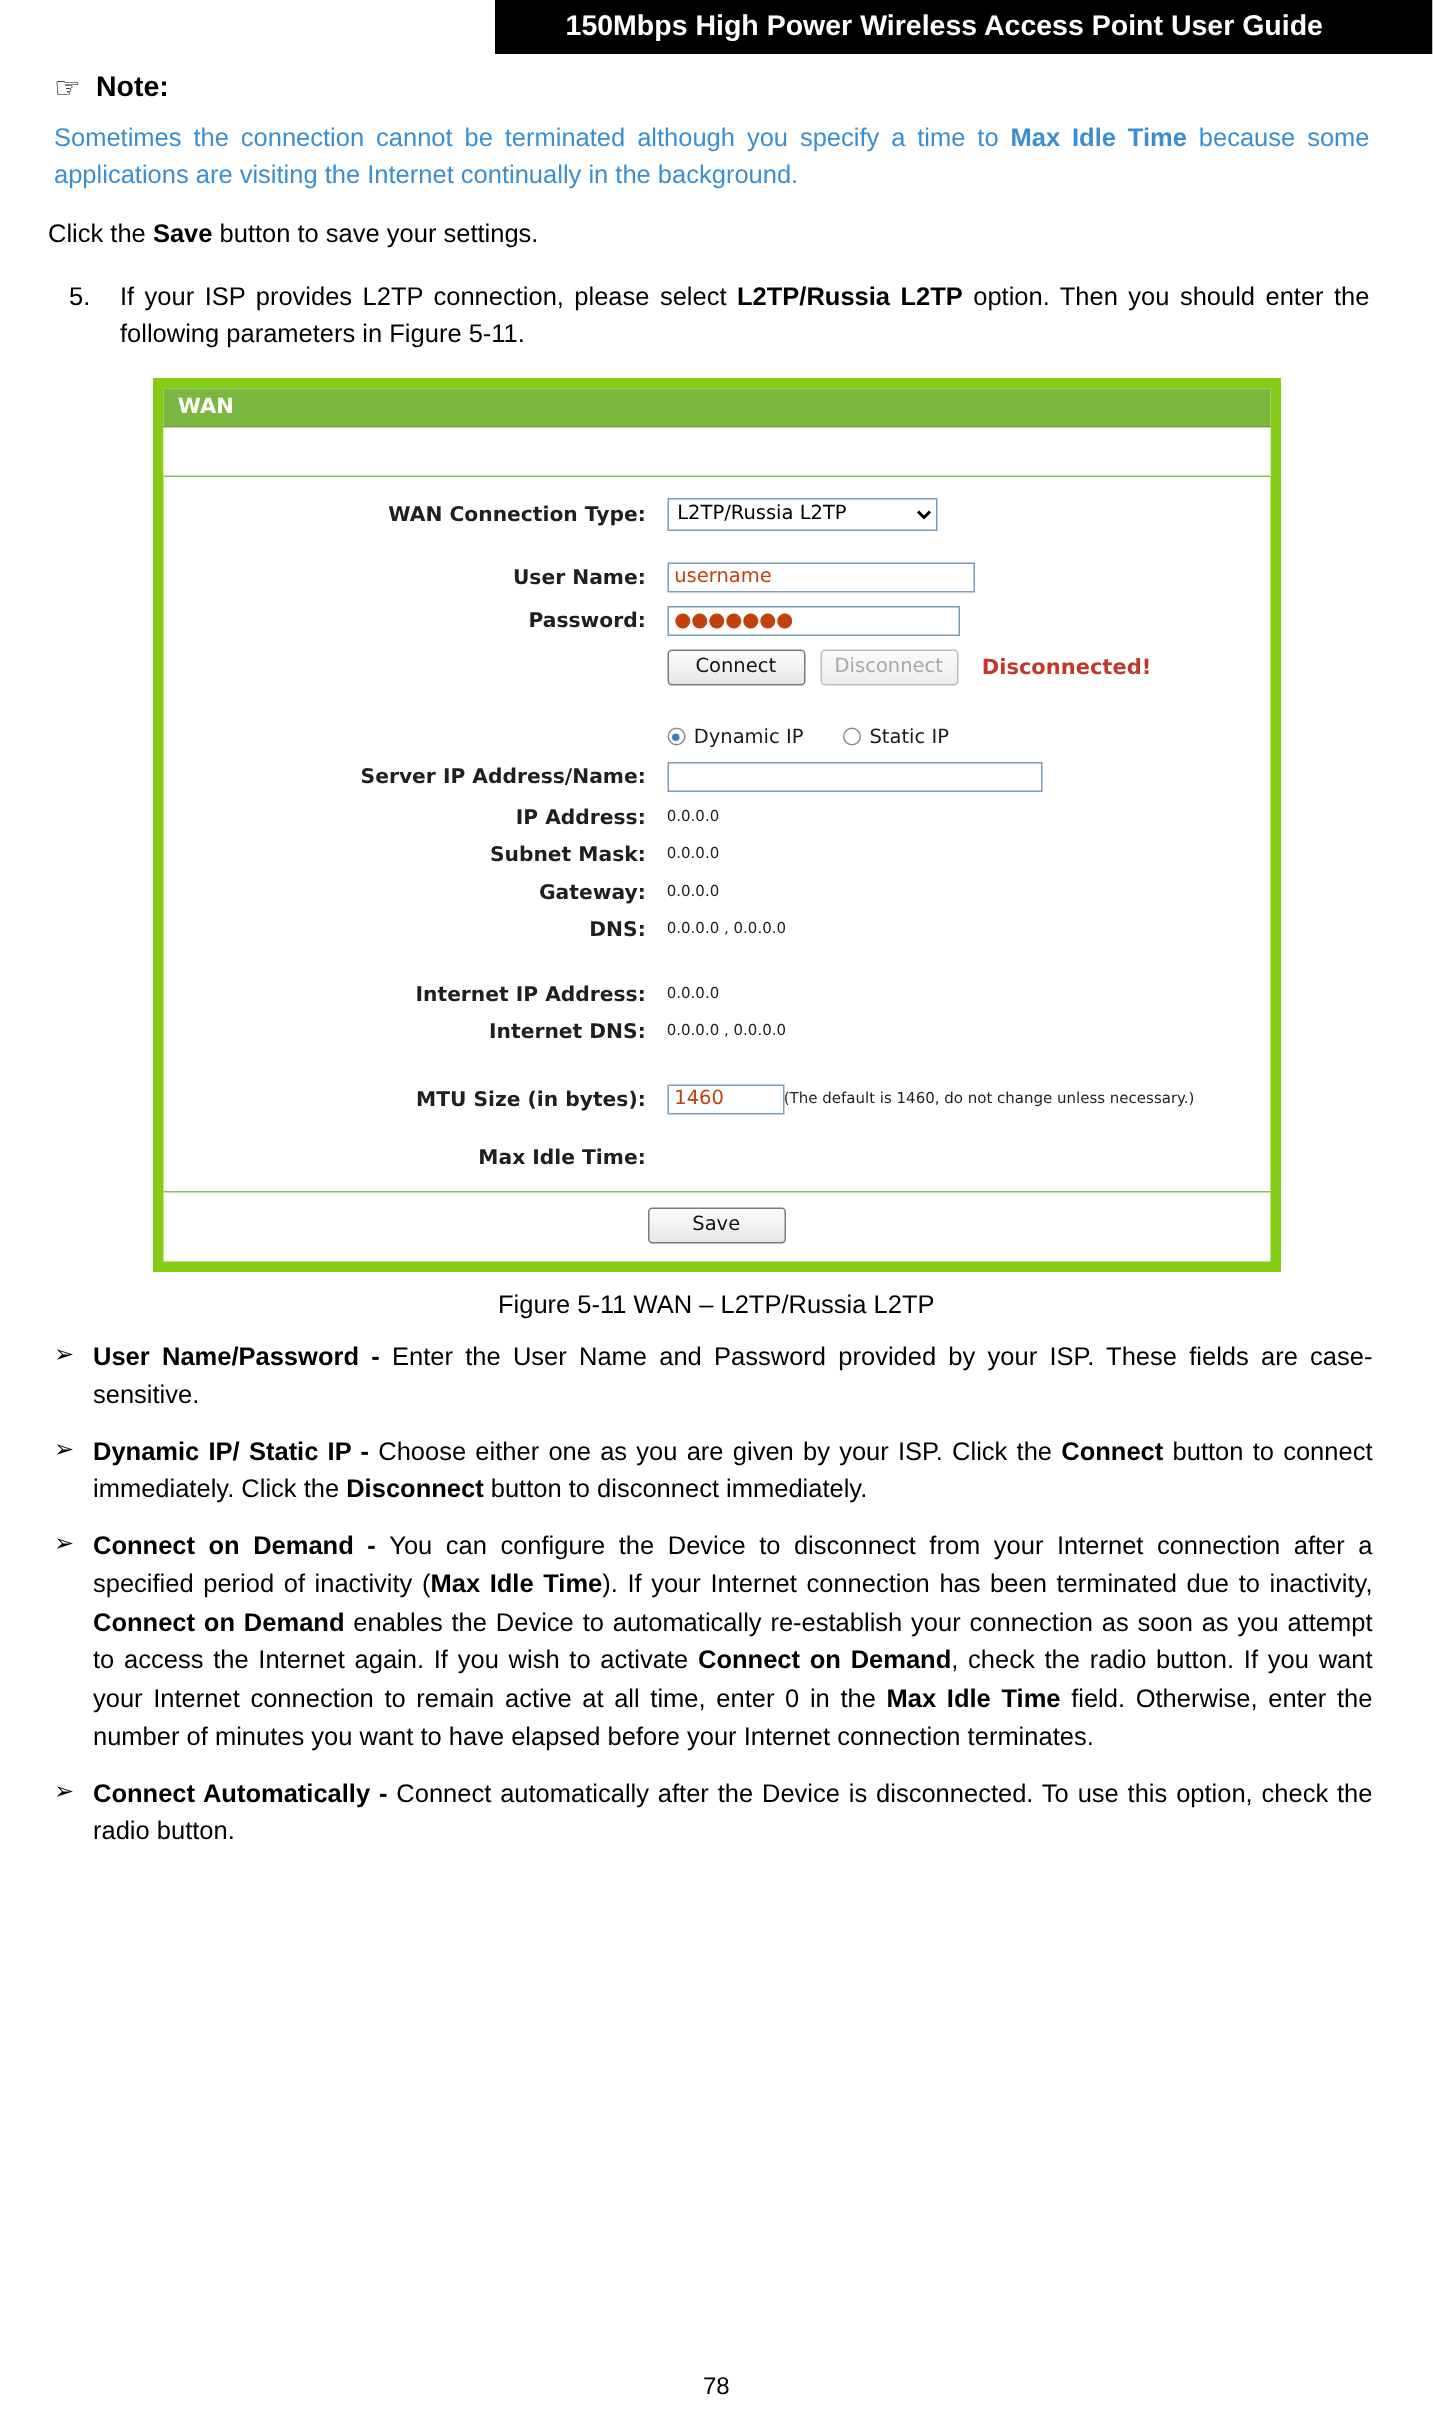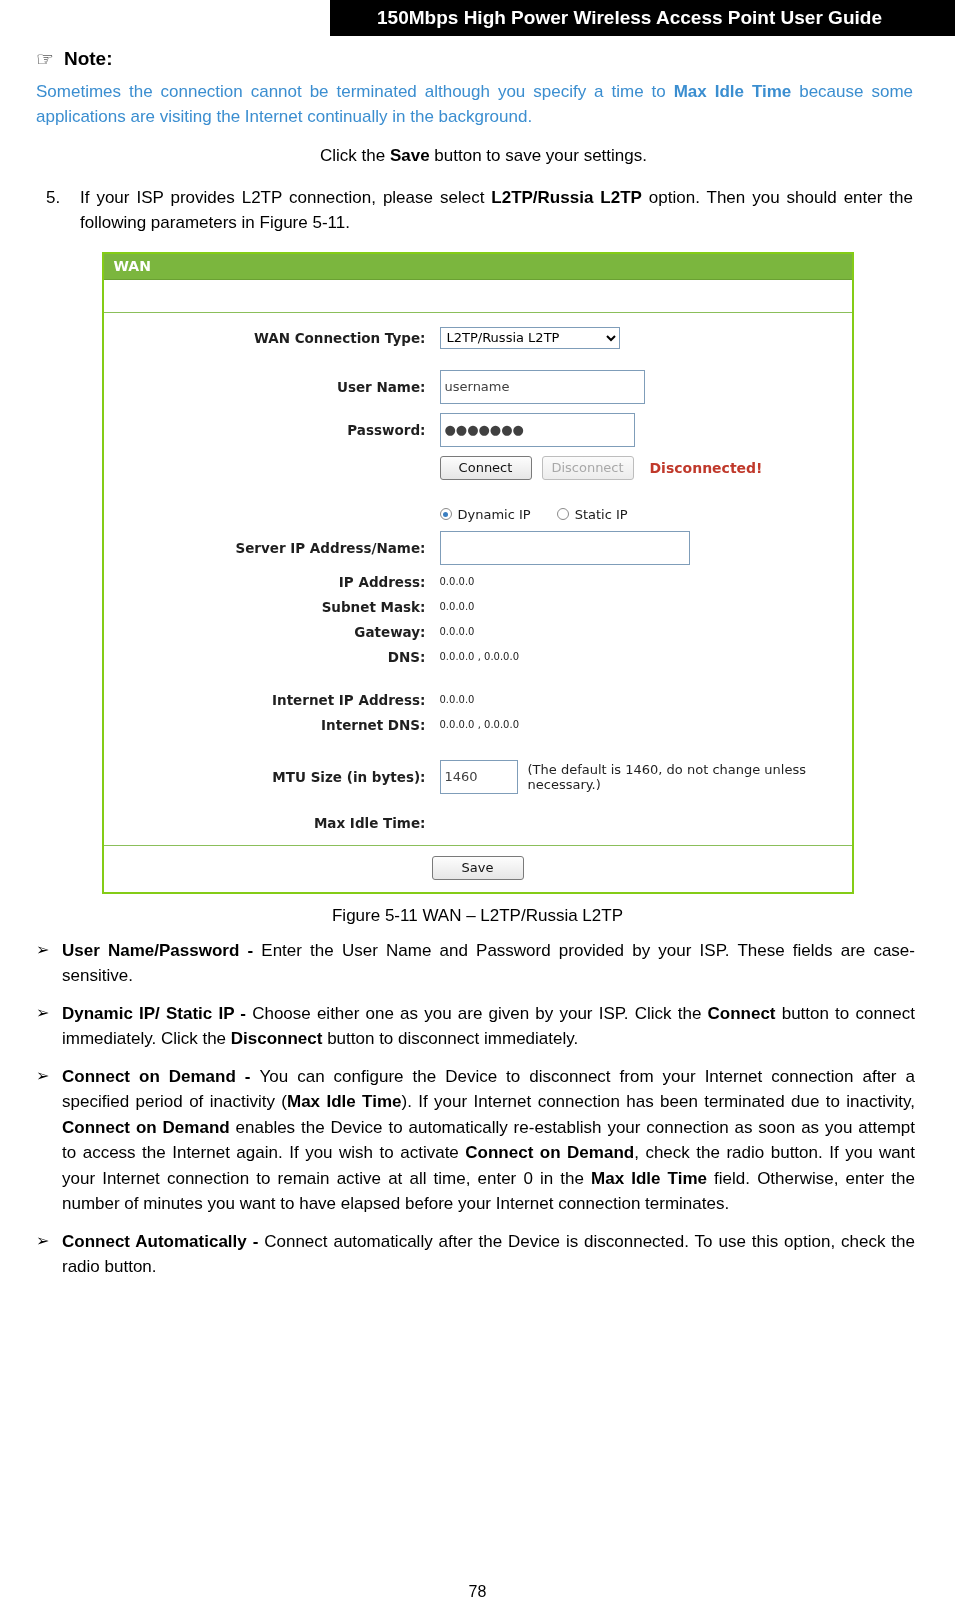--- a/index.html
+++ b/index.html
@@ -82,23 +82,22 @@
     margin-left: 8px;
     margin-right: 14px;
     text-align: justify;
   }
   .note-body b { font-weight: bold; }
 
   .para {
     font-size: 17px;
     line-height: 1.5;
     margin-top: 14px;
-    margin-left: 24px;
+    margin-left: 4px;
     margin-right: 12px;
-    text-align: center;
   }
   .para b { font-weight: bold; }
 
   .numbered {
     display: flex;
     margin-top: 16px;
     margin-left: 18px;
     margin-right: 14px;
     font-size: 17px;
     line-height: 1.5;
@@ -114,21 +113,21 @@
   .numbered .txt b { font-weight: bold; }
 
   
   .figure-wrap {
     margin-top: 16px;
     display: flex;
     justify-content: center;
   }
   .wan-panel {
     width: 752px;
-    border: 2px solid #84cc16;
+    border: 7px solid #84cc16;
     background: #ffffff;
     box-sizing: border-box;
     font-family: "DejaVu Sans", sans-serif;
   }
   .wan-titlebar {
     height: 25px;
     background: #7bb63e;
     border-bottom: 1px solid #6aa033;
     display: flex;
     align-items: center;
@@ -175,26 +174,26 @@
     font-size: 13px;
     height: 22px;
     width: 180px;
     border: 1px solid #7f9db9;
     background: #ffffff;
     padding: 1px 2px;
   }
   input.ui-text {
     font-family: "DejaVu Sans", sans-serif;
     font-size: 13px;
-    height: 34px;
+    height: 20px;
     border: 1px solid #7f9db9;
     background: #ffffff;
     padding: 1px 4px;
     box-sizing: border-box;
-    color: #404040;
+    color: #c2410c;
   }
   .w-username { width: 205px; }
   .w-password { width: 195px; }
   .w-server { width: 250px; }
   .w-mtu { width: 78px; text-align: left; }
   .w-idle { width: 78px; }
 
   button.ui-btn {
     font-family: "DejaVu Sans", sans-serif;
     font-size: 13px;
@@ -242,22 +241,22 @@
     border-radius: 50%;
     background: #3a7ec0;
   }
   .radio-group-row {
     display: flex;
     align-items: center;
     margin-bottom: 6px;
     font-size: 13px;
   }
   .hint {
-    font-size: 13px;
-    margin-left: 10px;
+    font-size: 10px;
+    margin-left: 0;
     color: #1f1f1f;
   }
   .spacer-10 { height: 12px; }
   .spacer-16 { height: 18px; }
   .wan-footer {
     border-top: 1px solid #8bbf5a;
     margin-top: 14px;
     padding: 10px 0 12px 0;
     display: flex;
     justify-content: center;

